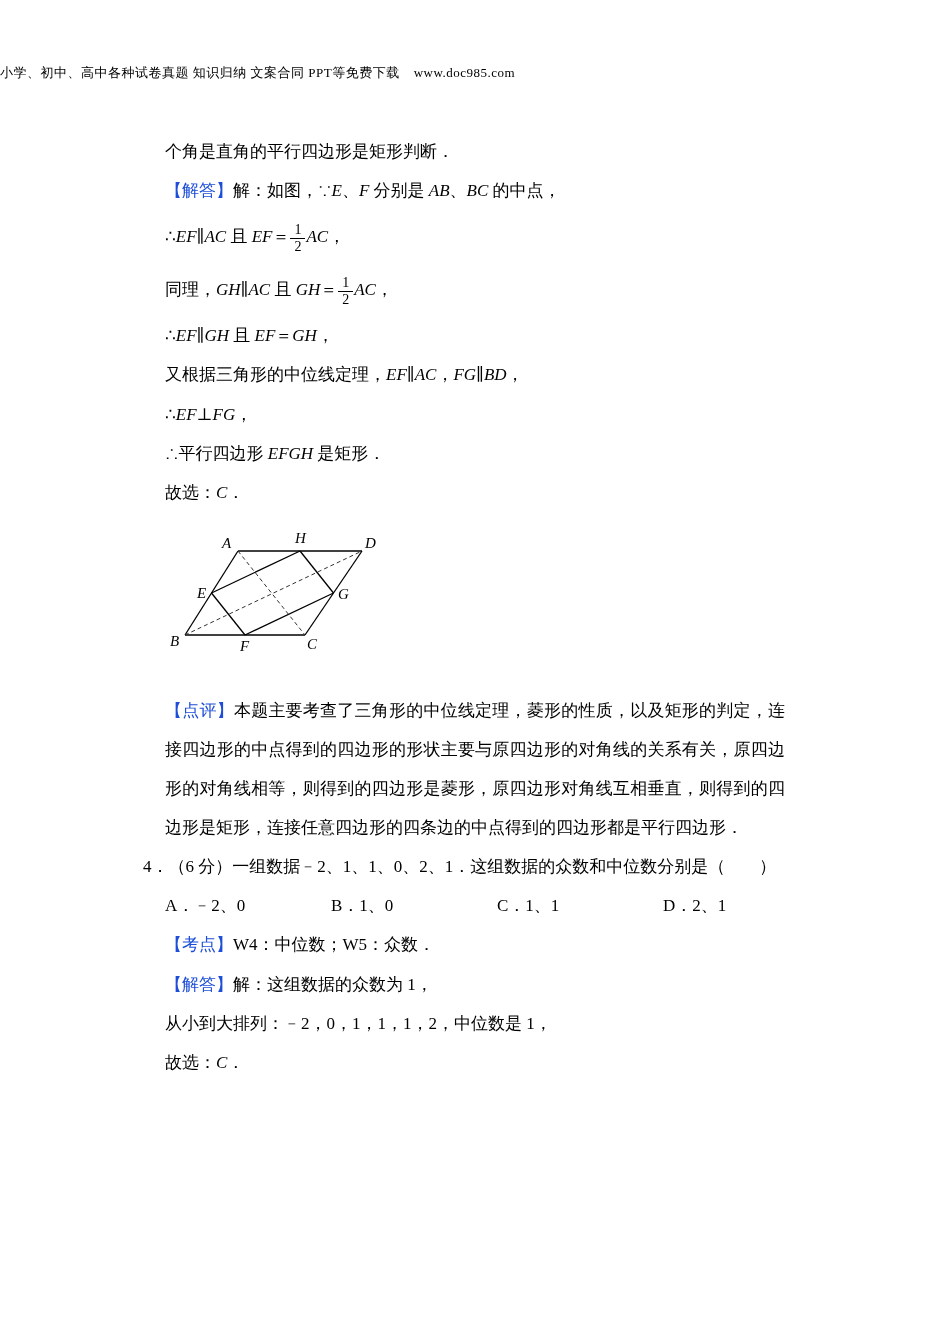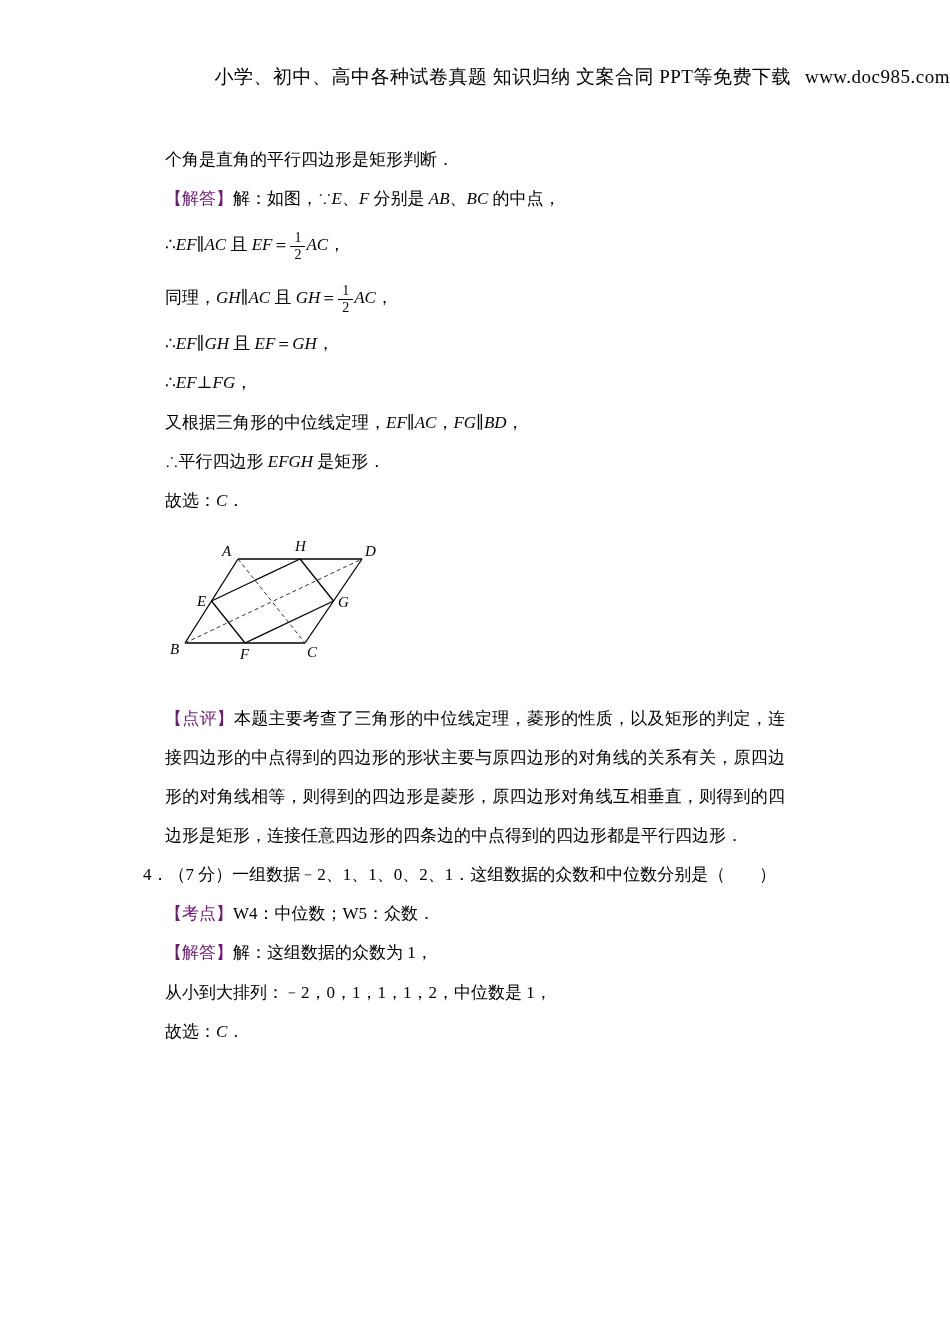--- a/index.html
+++ b/index.html
@@ -3,30 +3,30 @@
 <meta charset="utf-8">
 <style>
   * { margin:0; padding:0; box-sizing:border-box; }
   html,body { background:#ffffff; }
   body {
     width:950px; height:1344px; overflow:hidden;
     font-family:"Liberation Serif","DejaVu Serif",serif;
     color:#000; font-size:17px;
   }
   .header {
-    padding-top:64px; text-align:right; font-size:19px;
+    padding-top:64px; text-align:left; font-size:13px;
     letter-spacing:0.5px;
   }
   .header .site { margin-left:14px; }
   .content { margin:50px 165px 0 165px; width:620px; }
   .line { line-height:2.3; text-align:justify; }
   .line.nj { text-align:left; }
   .fracline { padding:7px 0; white-space:nowrap; }
   .q { margin-left:-22px; white-space:nowrap; }
-  .blue { color:#701a75; }
+  .blue { color:#1d4ed8; }
   .i { font-style:italic; }
   .frac {
     display:inline-block; text-align:center; vertical-align:middle;
     line-height:1.15; font-size:14px; margin:0 1px;
   }
   .frac .num { display:block; border-bottom:1px solid #000; padding:0 4px; }
   .frac .den { display:block; padding:0 4px; }
   .choices { display:flex; white-space:nowrap; text-align:left; }
   .choices span { width:166px; flex:0 0 auto; }
   .choices span:last-child { width:auto; }
@@ -39,22 +39,22 @@
 <div class="header">
   <span>小学、初中、高中各种试卷真题 知识归纳 文案合同 PPT等免费下载</span><span class="site">www.doc985.com</span>
 </div>
 
 <div class="content" id="content">
     <div class="line"><span>个角是直角的平行四边形是矩形判断．</span></div>
     <div class="line"><span class="blue">【解答】</span><span>解：如图，∵</span><span class="i">E</span><span>、</span><span class="i">F</span><span> 分别是 </span><span class="i">AB</span><span>、</span><span class="i">BC</span><span> 的中点，</span></div>
     <div class="line fracline"><span>∴</span><span class="i">EF</span><span>∥</span><span class="i">AC</span><span> 且 </span><span class="i">EF</span><span>＝</span><span class="frac"><span class="num">1</span><span class="den">2</span></span><span class="i">AC</span><span>，</span></div>
     <div class="line fracline"><span>同理，</span><span class="i">GH</span><span>∥</span><span class="i">AC</span><span> 且 </span><span class="i">GH</span><span>＝</span><span class="frac"><span class="num">1</span><span class="den">2</span></span><span class="i">AC</span><span>，</span></div>
     <div class="line"><span>∴</span><span class="i">EF</span><span>∥</span><span class="i">GH</span><span> 且 </span><span class="i">EF</span><span>＝</span><span class="i">GH</span><span>，</span></div>
+    <div class="line"><span>又根据三角形的中位线定理，</span><span class="i">EF</span><span>∥</span><span class="i">AC</span><span>，</span><span class="i">FG</span><span>∥</span><span class="i">BD</span><span>，</span></div>
     <div class="line"><span>∴</span><span class="i">EF</span><span>⊥</span><span class="i">FG</span><span>，</span></div>
-    <div class="line"><span>又根据三角形的中位线定理，</span><span class="i">EF</span><span>∥</span><span class="i">AC</span><span>，</span><span class="i">FG</span><span>∥</span><span class="i">BD</span><span>，</span></div>
     <div class="line"><span>∴平行四边形 </span><span class="i">EFGH</span><span> 是矩形．</span></div>
     <div class="line"><span>故选：</span><span class="i">C</span><span>．</span></div>
     <div class="diagram-wrap"><svg width="230" height="152" viewBox="0 0 230 152">
         <line x1="73" y1="33" x2="197" y2="33" stroke="#000" stroke-width="1.3"></line>
         <line x1="197" y1="33" x2="140" y2="117" stroke="#000" stroke-width="1.3"></line>
         <line x1="140" y1="117" x2="20" y2="117" stroke="#000" stroke-width="1.3"></line>
         <line x1="20" y1="117" x2="73" y2="33" stroke="#000" stroke-width="1.3"></line>
         <line x1="46.5" y1="75" x2="135" y2="33" stroke="#000" stroke-width="1.3"></line>
         <line x1="135" y1="33" x2="168.5" y2="75" stroke="#000" stroke-width="1.3"></line>
         <line x1="168.5" y1="75" x2="80" y2="117" stroke="#000" stroke-width="1.3"></line>
@@ -64,18 +64,24 @@
         <text x="57" y="30" class="vlabel">A</text>
         <text x="130" y="25" class="vlabel">H</text>
         <text x="200" y="30" class="vlabel">D</text>
         <text x="32" y="80" class="vlabel">E</text>
         <text x="173" y="81" class="vlabel">G</text>
         <text x="5" y="128" class="vlabel">B</text>
         <text x="75" y="133" class="vlabel">F</text>
         <text x="142" y="131" class="vlabel">C</text>
       </svg></div>
     <div class="line"><span class="blue">【点评】</span><span>本题主要考查了三角形的中位线定理，菱形的性质，以及矩形的判定，连接四边形的中点得到的四边形的形状主要与原四边形的对角线的关系有关，原四边形的对角线相等，则得到的四边形是菱形，原四边形对角线互相垂直，则得到的四边形是矩形，连接任意四边形的四条边的中点得到的四边形都是平行四边形．</span></div>
-    <div class="line q nj"><span>4．（7 分）一组数据﹣2、1、1、0、2、1．这组数据的众数和中位数分别是（　　）</span></div>
+    <div class="line q nj"><span>4．（6 分）一组数据﹣2、1、1、0、2、1．这组数据的众数和中位数分别是（　　）</span></div>
+    <div class="line choices">
+      <span>A．﹣2、0</span>
+      <span>B．1、0</span>
+      <span>C．1、1</span>
+      <span>D．2、1</span>
+    </div>
     <div class="line nj"><span class="blue">【考点】</span><span>W4：中位数；W5：众数．</span></div>
     <div class="line nj"><span class="blue">【解答】</span><span>解：这组数据的众数为 1，</span></div>
     <div class="line nj"><span>从小到大排列：﹣2，0，1，1，1，2，中位数是 1，</span></div>
     <div class="line nj"><span>故选：</span><span class="i">C</span><span>．</span></div>
   </div>
 
 </body></html>

